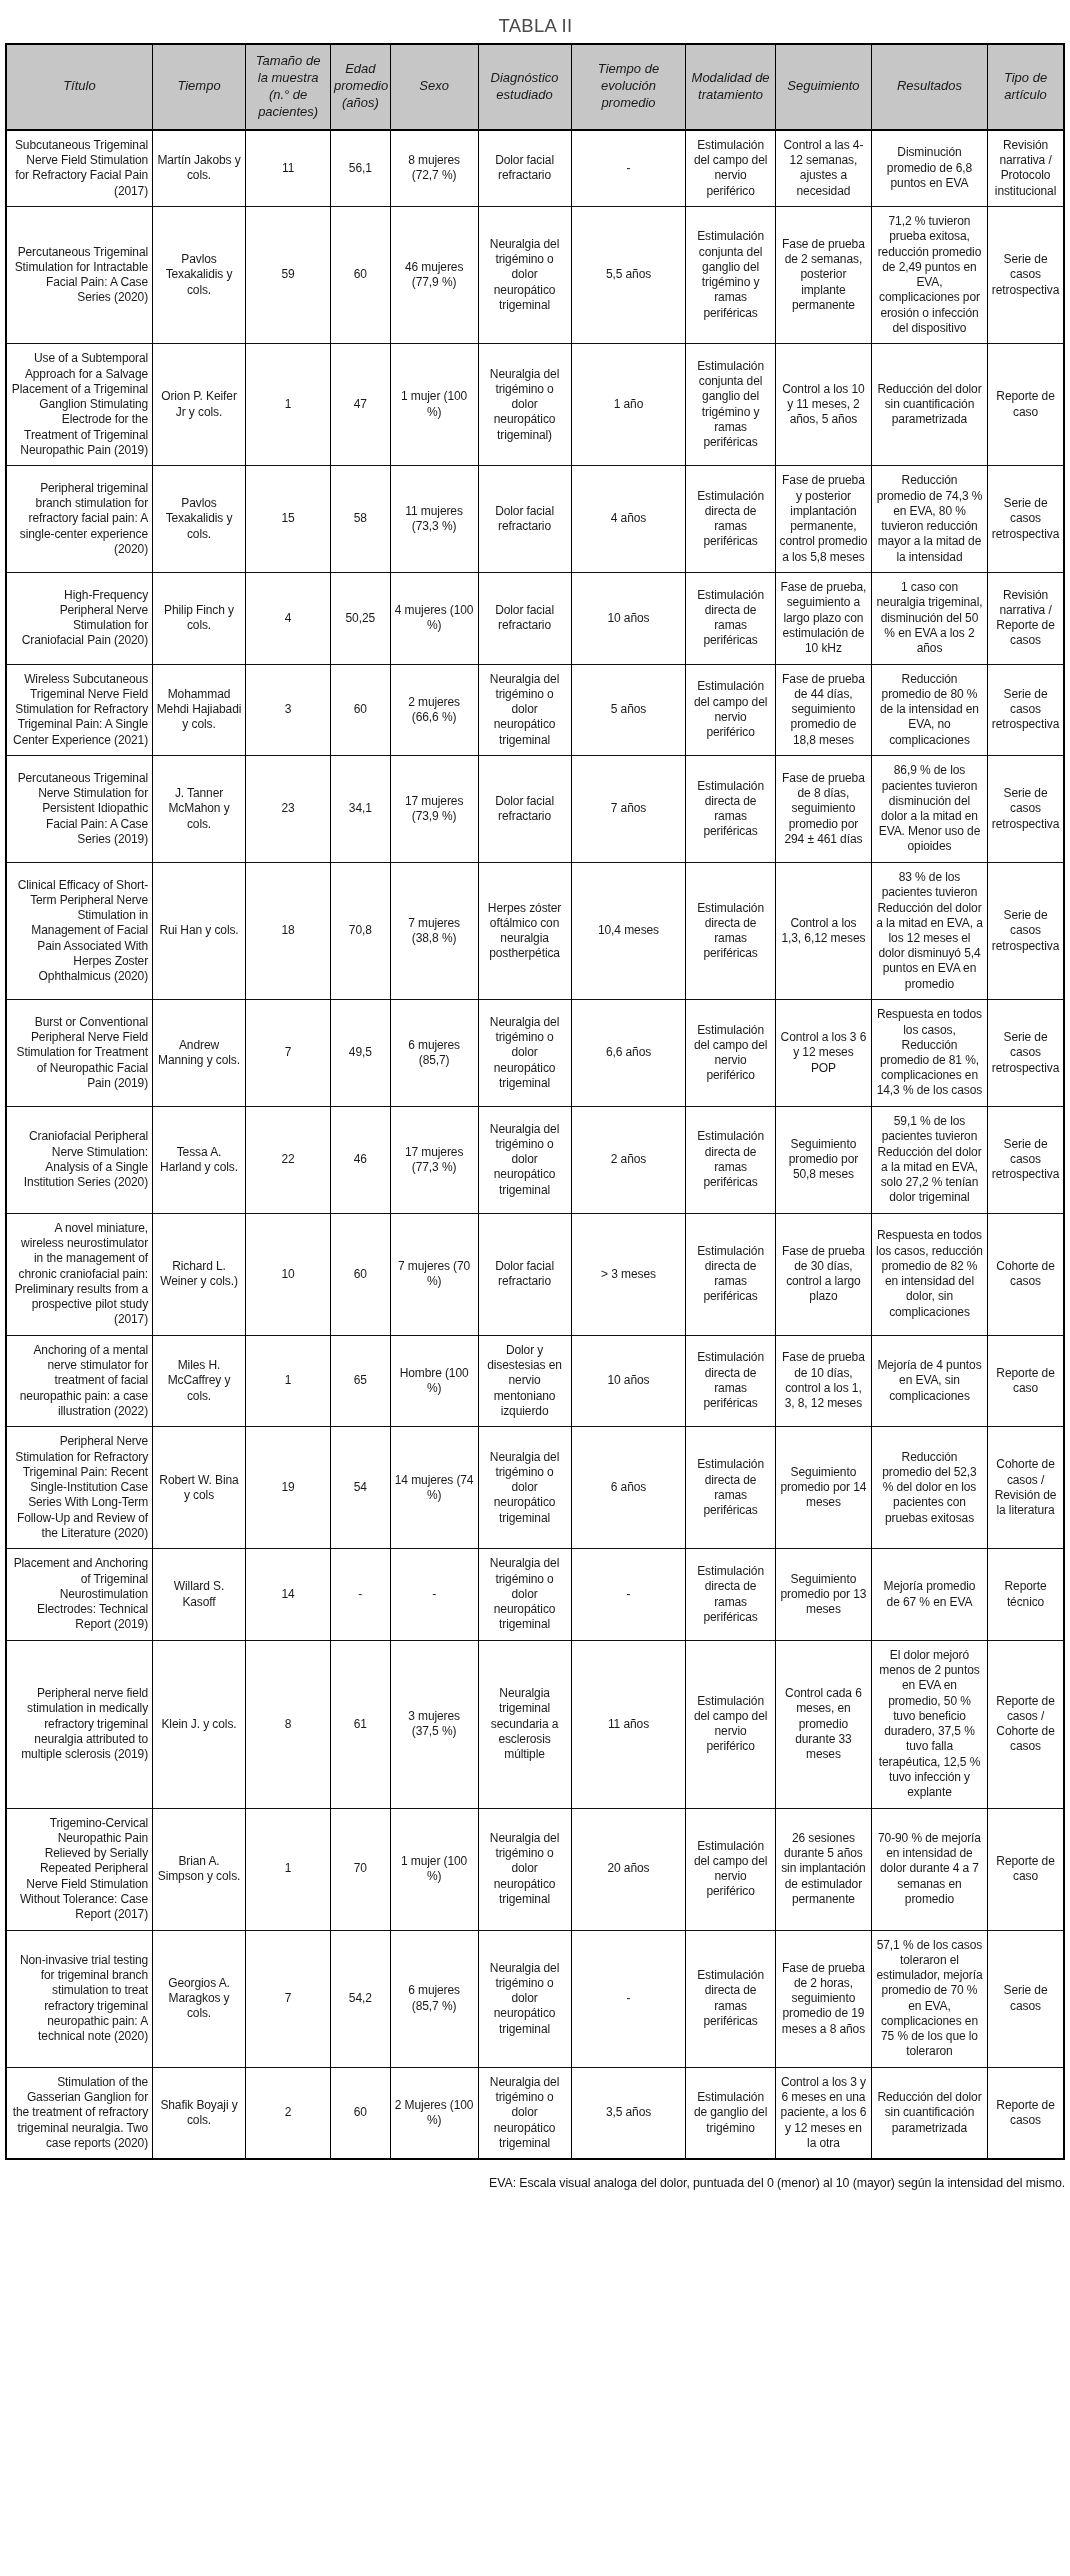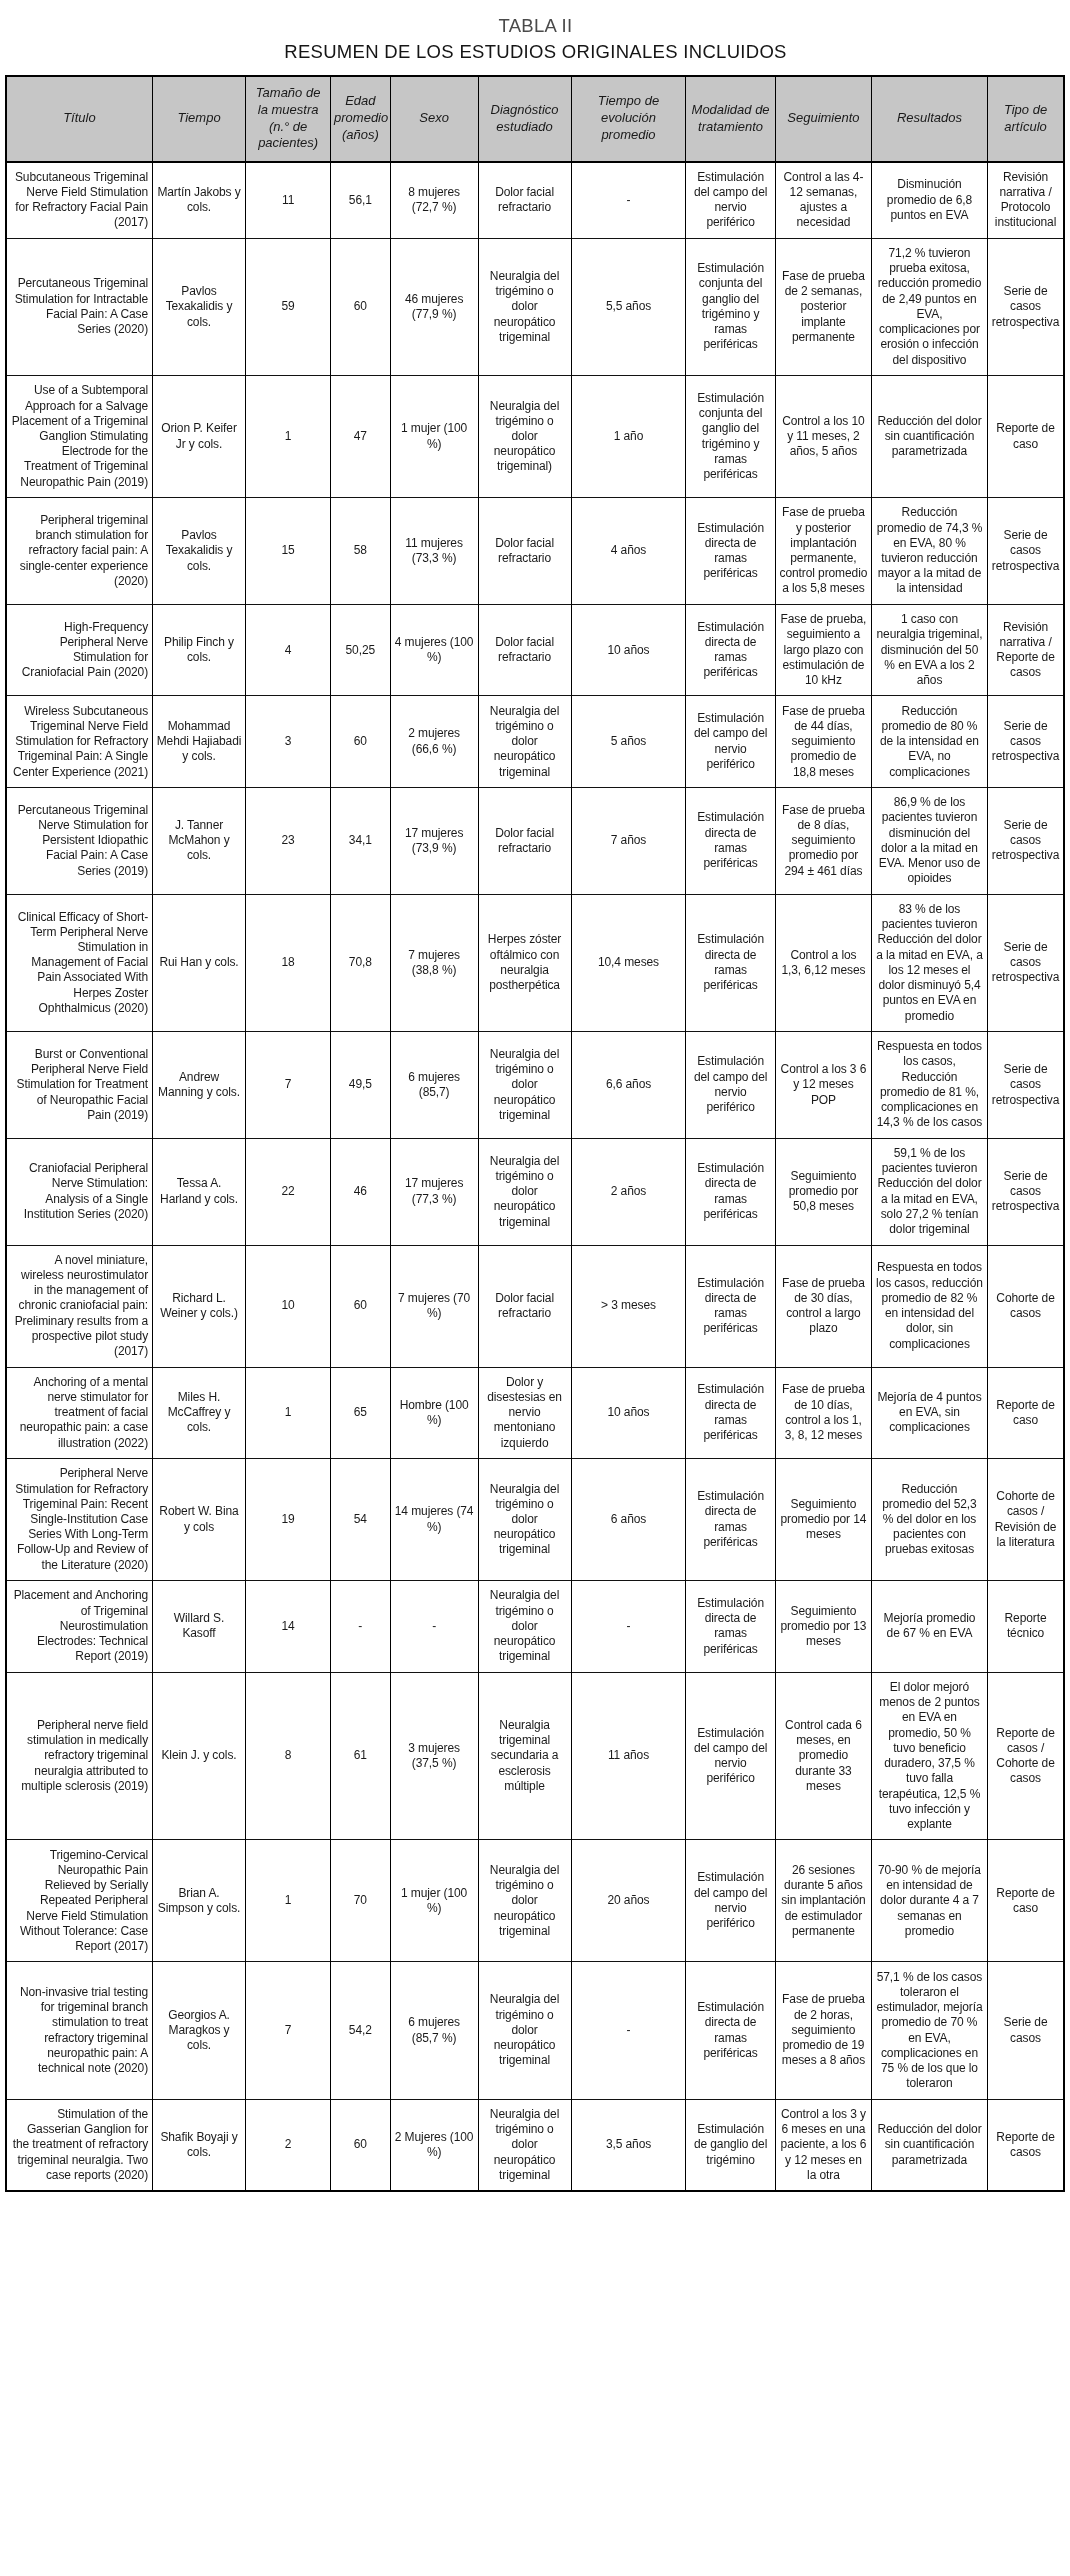--- a/index.html
+++ b/index.html
@@ -89,21 +89,20 @@
     color: #161616;
     letter-spacing: -0.1px;
   }
 </style>
 </head>
 <body>
 
 <div class="page">
 
   <div class="doc-title">TABLA II</div>
-  <div class="doc-subtitle">RESUMEN DE LOS ESTUDIOS ORIGINALES INCLUIDOS</div>
 
   <table class="summary">
     <colgroup>
       <col class="c0">
         <col class="c1">
         <col class="c2">
         <col class="c3">
         <col class="c4">
       <col class="c5">
         <col class="c6">
@@ -358,15 +357,16 @@
           <td>Neuralgia del trigémino o dolor neuropático trigeminal</td>
           <td>3,5 años</td>
           <td>Estimulación de ganglio del trigémino</td>
           <td>Control a los 3 y 6 meses en una paciente, a los 6 y 12 meses en la otra</td>
           <td>Reducción del dolor sin cuantificación parametrizada</td>
           <td>Reporte de casos</td>
         </tr>
       </tbody>
   </table>
 
+  <div class="footnote">EVA: Escala visual analoga del dolor, puntuada del 0 (menor) al 10 (mayor) según la intensidad del mismo.</div>
 
 </div>
 
 
 </body></html>

